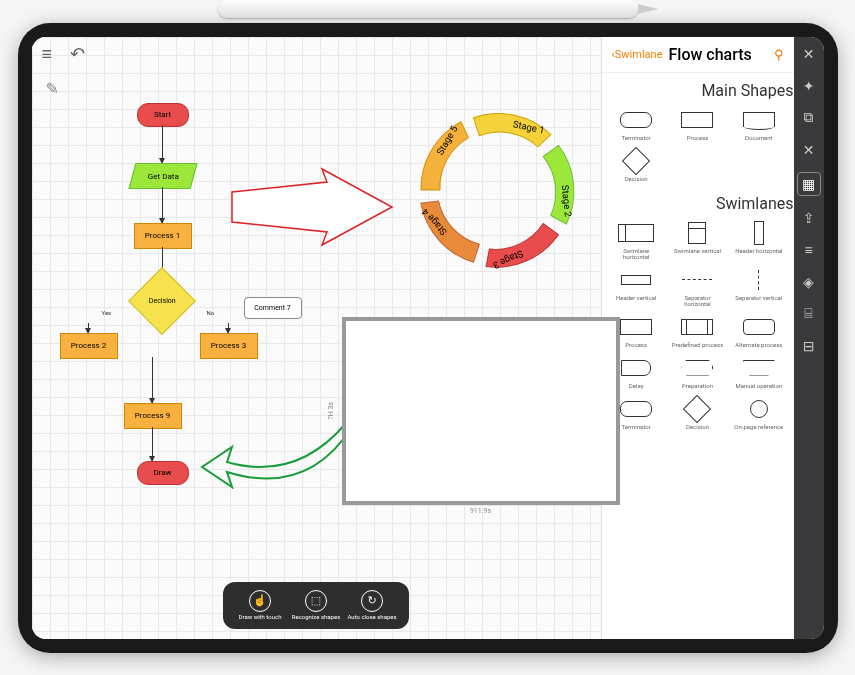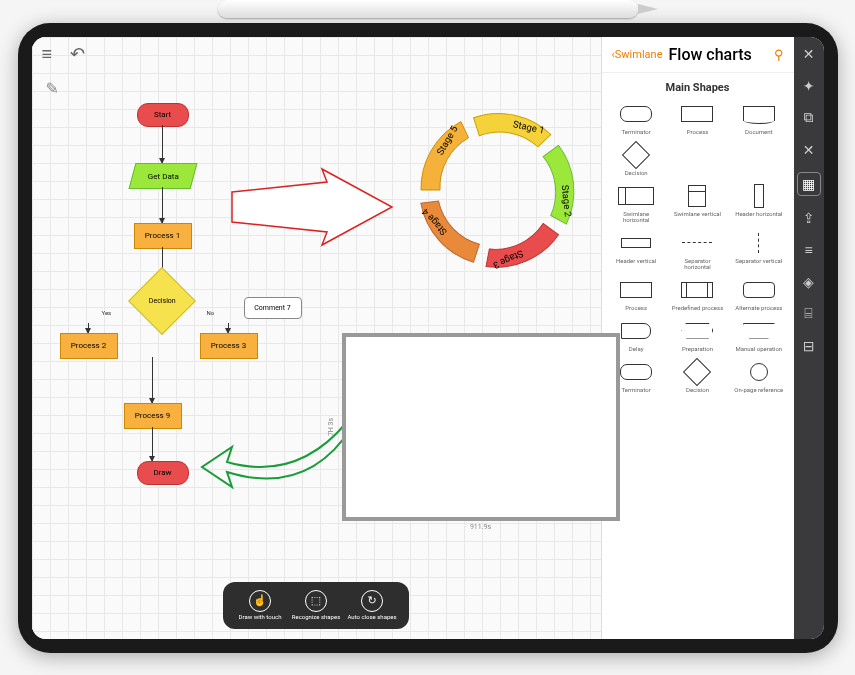--- a/index.html
+++ b/index.html
@@ -23,33 +23,33 @@
 .p2{width:56px;height:24px;left:28px;top:296px}
 .p3{width:56px;height:24px;left:168px;top:296px}
 .p4{width:56px;height:24px;left:92px;top:366px}
 .dec{width:46px;height:46px;background:#f5e24c;left:106px;top:240px;transform:rotate(45deg);border:1px solid #cb3}
 .dec span{transform:rotate(-45deg);font-size:7px}
 .comment2{width:56px;height:20px;background:#fff;border:1px solid #888;border-radius:4px;left:212px;top:260px;font-size:7px}
 .cloud{position:absolute;left:175px;top:30px;width:80px;height:50px}
 .arrow-big{position:absolute;left:195px;top:130px}
 .cycle{position:absolute;left:370px;top:58px;width:190px;height:190px}
 .green-arrow{position:absolute;left:165px;top:375px}
-.floorplan{position:absolute;left:310px;top:296px;width:270px;height:180px;border:4px solid #999;background:#fff}
+.floorplan{position:absolute;left:310px;top:280px;width:270px;height:180px;border:4px solid #999;background:#fff}
 .fplabel{position:absolute;font-size:7px;color:#888}
 .bottom-toolbar{position:absolute;bottom:10px;left:50%;transform:translateX(-50%);background:#2e2e2e;border-radius:12px;display:flex;gap:2px;padding:8px 10px}
 .bbtn{display:flex;flex-direction:column;align-items:center;width:54px;color:#fff;gap:2px;cursor:pointer}
 .bbtn .icn{width:20px;height:20px;border:1.5px solid #fff;border-radius:50%;display:flex;align-items:center;justify-content:center;font-size:11px}
 .bbtn .lbl{font-size:6px;text-align:center;line-height:1.1}
 
 .stencils{width:192px;background:#fff;border-left:1px solid #ddd;display:flex;flex-direction:column;overflow-y:auto}
 .st-head{display:flex;align-items:center;padding:8px 10px;gap:6px;border-bottom:1px solid #eee}
 .back-link{color:#f57c00;font-size:11px;display:flex;align-items:center;cursor:pointer}
 .st-title{font-size:16px;font-weight:500}
 .search-ic{margin-left:auto;color:#f57c00;font-size:13px}
-.sec-head{text-align:center;font-size:11px;color:#333;padding:8px 0 4px;font-weight:700}
+.sec-head{text-align:right;font-size:16px;color:#333;padding:8px 0 4px;font-weight:400}
 .shape-grid{display:grid;grid-template-columns:repeat(3,1fr);gap:4px;padding:2px 6px}
 .shape-item{display:flex;flex-direction:column;align-items:center;gap:3px;cursor:pointer;padding:2px}
 .shape-prev{width:38px;height:24px;display:flex;align-items:center;justify-content:center}
 .shape-lbl{font-size:6px;color:#666;text-align:center;line-height:1}
 
 .sp-term{width:30px;height:14px;border:1px solid #333;border-radius:7px}
 .sp-proc{width:30px;height:14px;border:1px solid #333}
 .sp-doc{width:30px;height:14px;border:1px solid #333;border-bottom:none;position:relative}
 .sp-doc::after{content:"";position:absolute;bottom:-3px;left:0;width:30px;height:6px;border-bottom:1px solid #333;border-radius:0 0 50% 50%}
 .sp-dec{width:18px;height:18px;border:1px solid #333;transform:rotate(45deg)}
@@ -221,20 +221,21 @@
               <span class="shape-lbl">Document</span>
             </div>
           <div class="shape-item">
               <div class="shape-prev">
                 <div class="sp-dec"></div>
               </div>
               <span class="shape-lbl">Decision</span>
             </div>
         </div>
 
+        <div class="sec-head">Swimlanes</div>
         <div class="shape-grid">
           <div class="shape-item">
               <div class="shape-prev">
                 <div class="sp-swimh"></div>
               </div>
               <span class="shape-lbl">Swimlane horizontal</span>
             </div>
           <div class="shape-item">
               <div class="shape-prev">
                 <div class="sp-swimv"></div>

